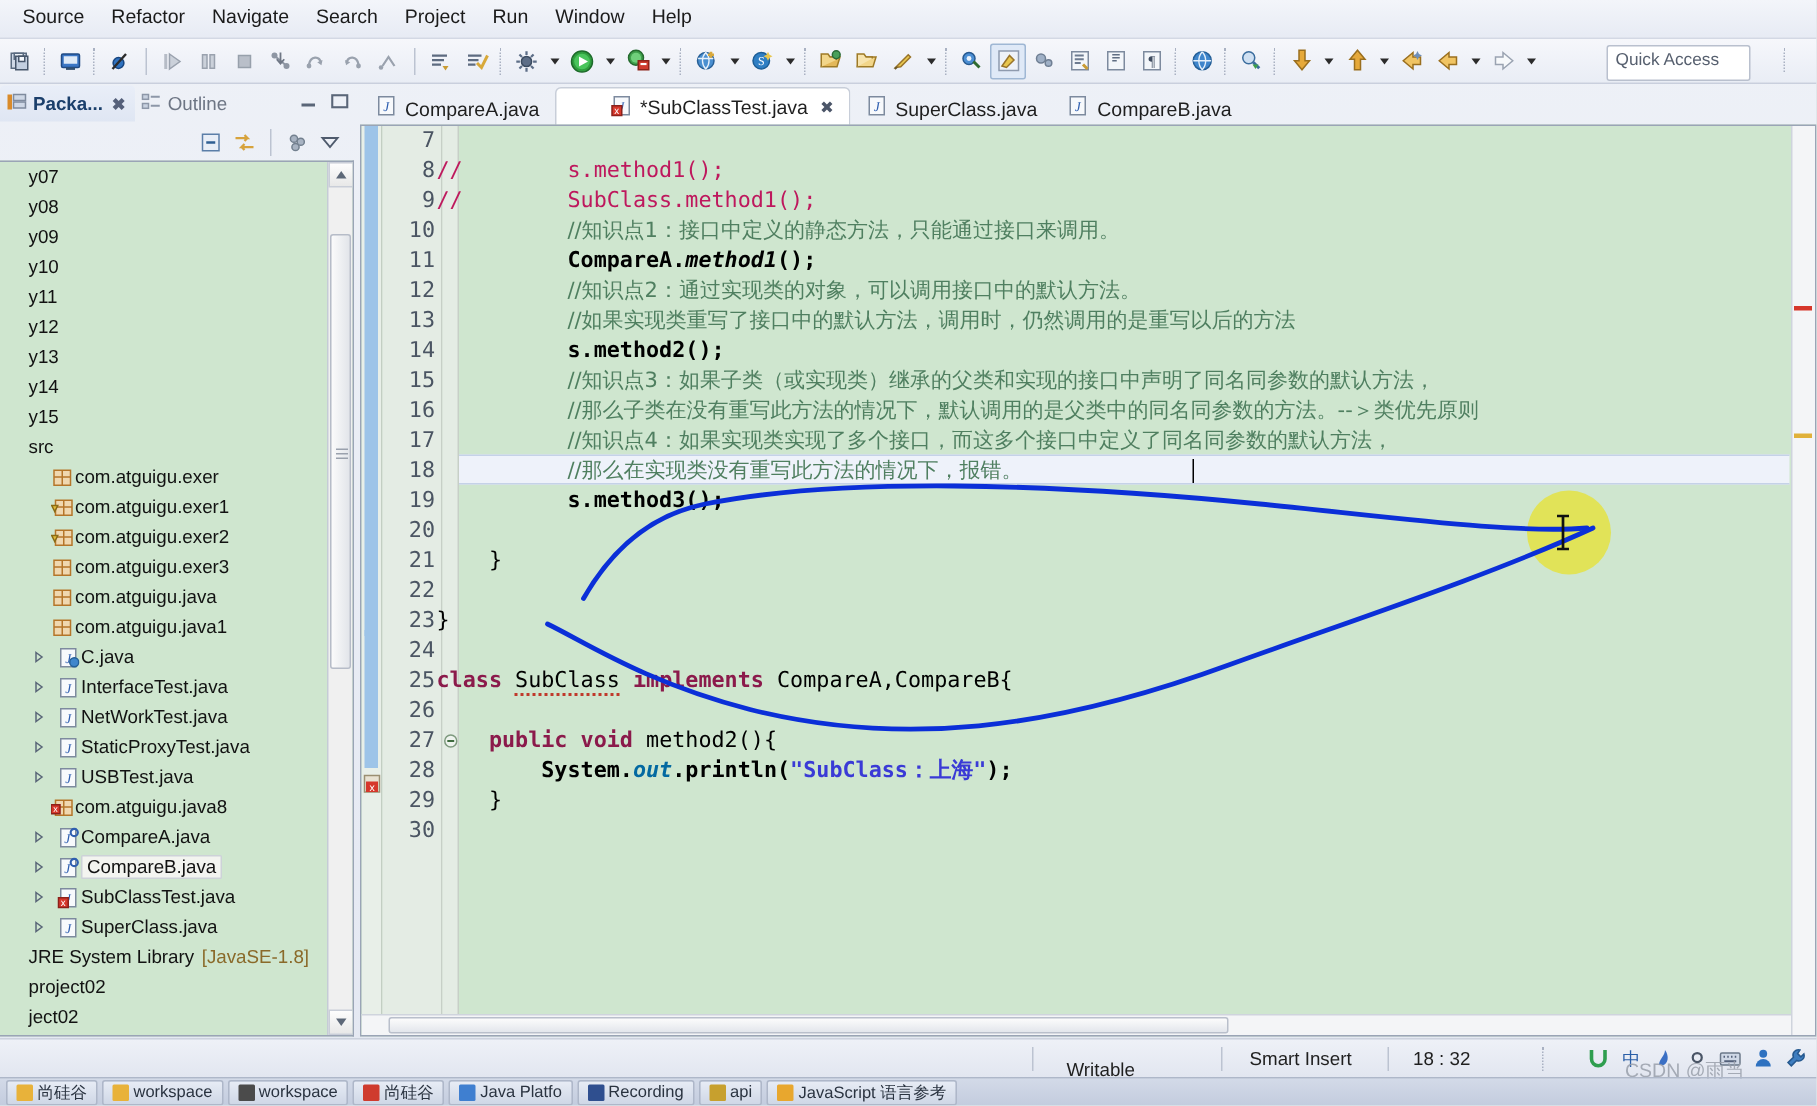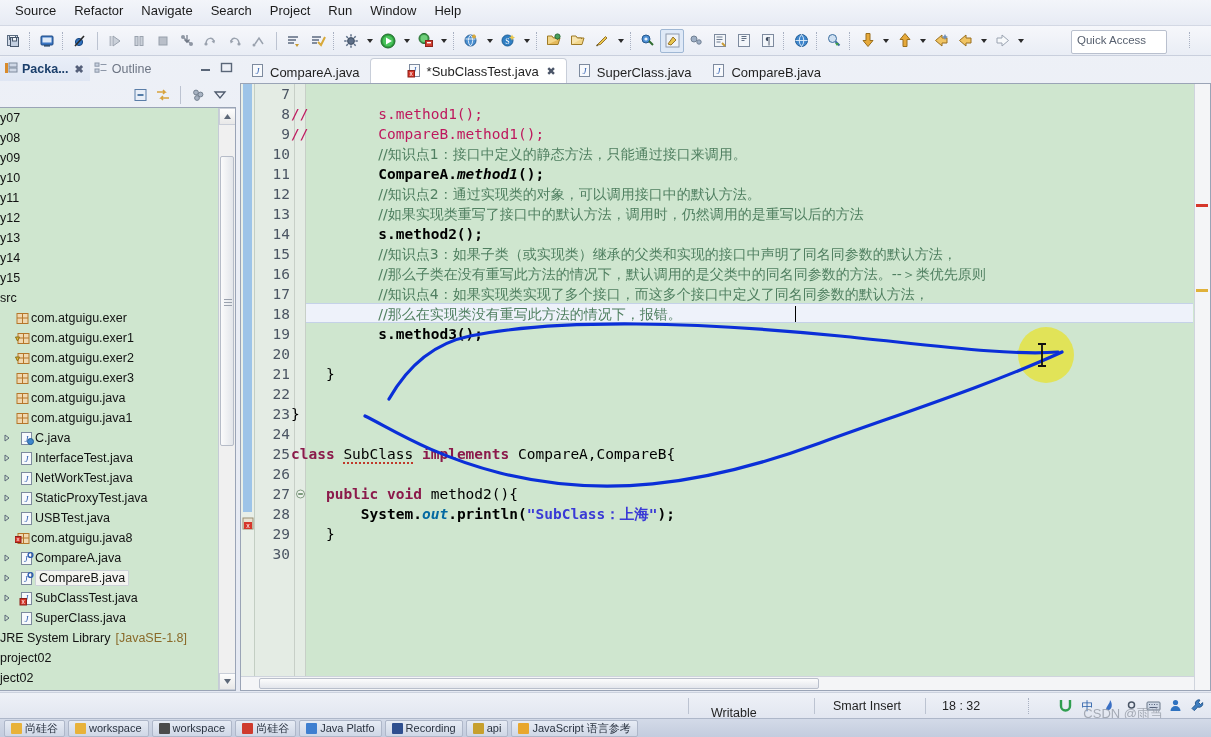--- a/index.html
+++ b/index.html
@@ -108,20 +108,21 @@
     overflow: hidden;
   }
   #tree-inner {
     position: absolute; left: 0; top: 0; right: 17px; bottom: 0;
     overflow: hidden;
   }
   .trow {
     height: 20px; display: flex; align-items: center;
     font-size: 12.5px; color: #121212; white-space: nowrap;
     padding-left: 0px;
+    margin-left: 19px;
   }
   .trow .twist {
     width: 14px; display: inline-flex; align-items: center; justify-content: center;
     color: #4a5568; font-size: 8px;
   }
   .trow .ticon { width: 17px; display: inline-flex; align-items: center; justify-content: center; }
   .trow.selected .tlabel {
     background: #f3f4f0; border: 1px solid #cdd2d8; padding: 0 3px; border-radius: 1px;
   }
   .lib-ver { color: #8a6a2a; margin-left: 5px; }
@@ -1014,21 +1015,21 @@
               <circle cx="5.5" cy="10" r="4" fill="#eef3ee" stroke="#7f9a7f"></circle>
               <path d="M3.2 10h4.6" stroke="#3f6b3f" stroke-width="1.3"></path>
             </svg></div>
           <div style="height: 20px;"></div>
           <div style="height: 20px;"></div>
           <div style="height: 20px;"></div>
         </div>
       <div id="code">
           <div class="cline"></div>
           <div class="cline"><span class="cmt">//        s.method1();</span></div>
-          <div class="cline"><span class="cmt">//        CompareB.method1();</span></div>
+          <div class="cline"><span class="cmt">//        SubClass.method1();</span></div>
           <div class="cline">          <span class="cmt-cn">//知识点1：接口中定义的静态方法，只能通过接口来调用。</span></div>
           <div class="cline"><span class="bold">          CompareA.<span class="mth">method1</span>();</span></div>
           <div class="cline">          <span class="cmt-cn">//知识点2：通过实现类的对象，可以调用接口中的默认方法。</span></div>
           <div class="cline">          <span class="cmt-cn">//如果实现类重写了接口中的默认方法，调用时，仍然调用的是重写以后的方法</span></div>
           <div class="cline"><span class="bold">          s.method2();</span></div>
           <div class="cline">          <span class="cmt-cn">//知识点3：如果子类（或实现类）继承的父类和实现的接口中声明了同名同参数的默认方法，</span></div>
           <div class="cline">          <span class="cmt-cn">//那么子类在没有重写此方法的情况下，默认调用的是父类中的同名同参数的方法。--＞类优先原则</span></div>
           <div class="cline">          <span class="cmt-cn">//知识点4：如果实现类实现了多个接口，而这多个接口中定义了同名同参数的默认方法，</span></div>
           <div class="cline">          <span class="cmt-cn">//那么在实现类没有重写此方法的情况下，报错。</span></div>
           <div class="cline"><span class="bold">          s.method3();</span></div>

